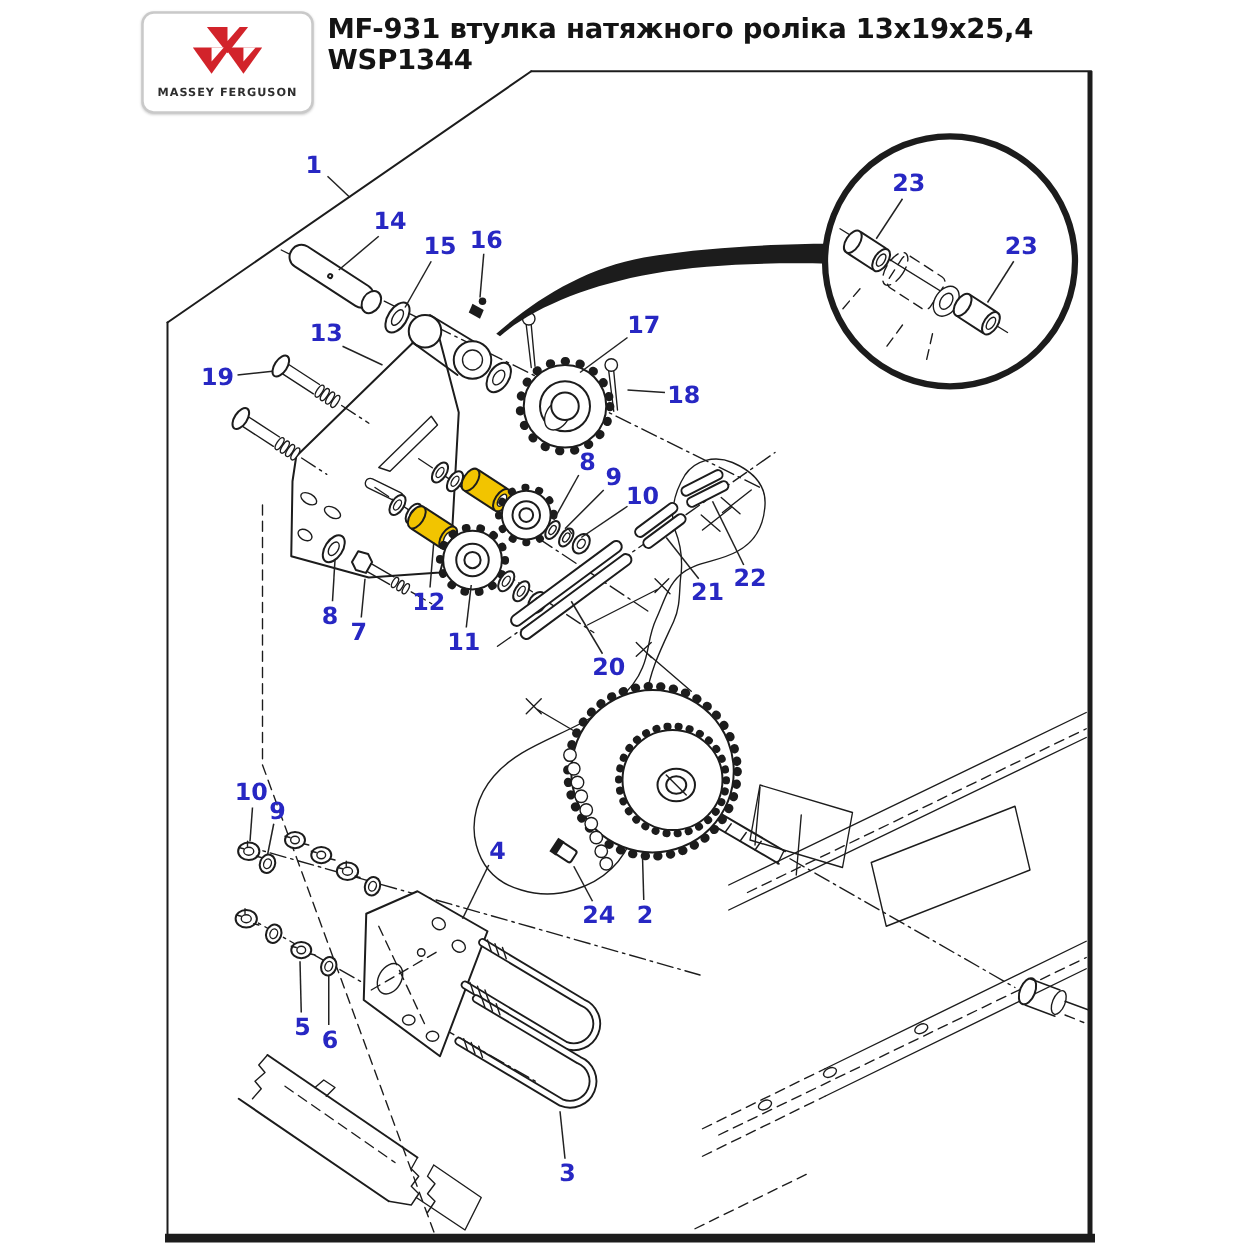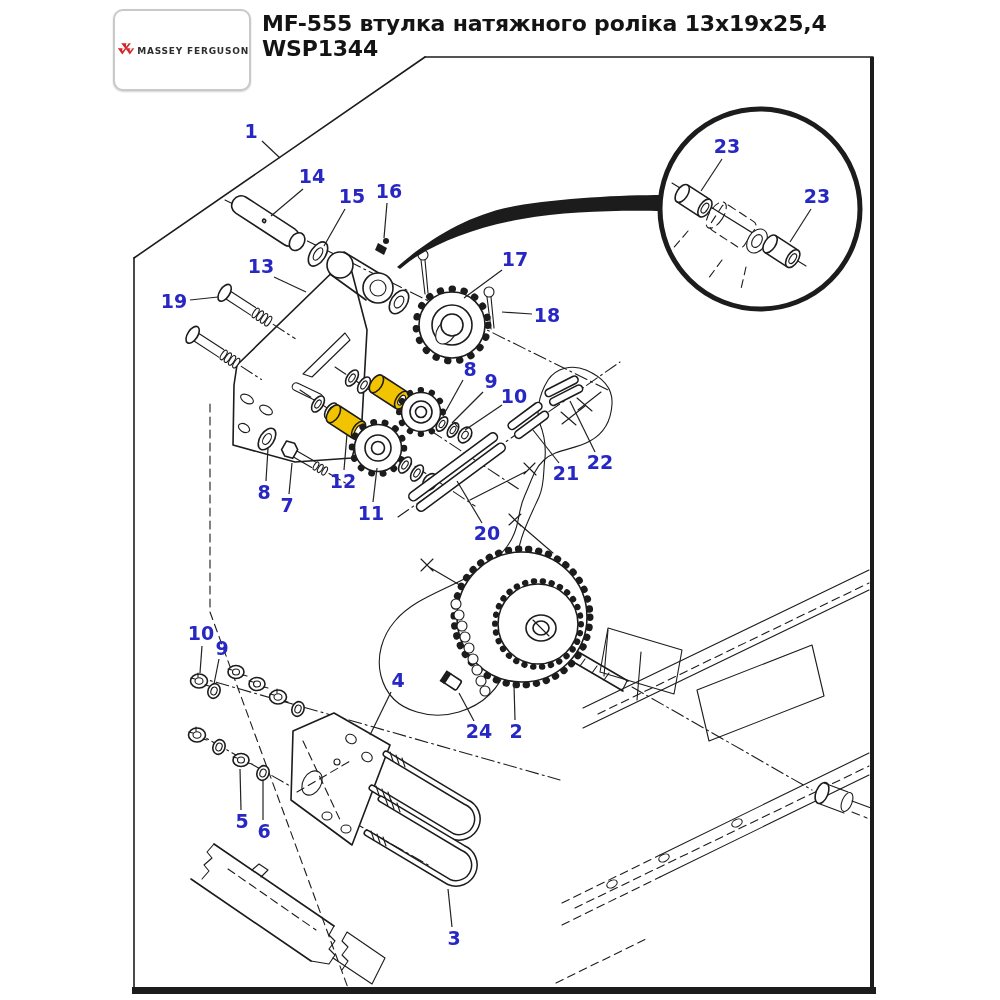--- a/index.html
+++ b/index.html
@@ -6,21 +6,21 @@
     --label-blue:#2727C3;
     --hl:#F2C400;
     --ink:#1C1C1C;
     --logo-red:#D2232A;
   }
   html,body{margin:0;padding:0;background:#fff;}
   .stage{position:relative;width:1000px;height:1000px;background:#fff;overflow:hidden;
          font-family:"DejaVu Sans",sans-serif;}
   .logo-card{position:absolute;left:113px;top:9px;width:134px;height:78px;background:#fff;
              border:2px solid #c9c9c9;border-radius:10px;box-shadow:0 1px 2px rgba(0,0,0,.18);
-             display:flex;flex-direction:row;align-items:center;justify-content:center;}
+             display:flex;flex-direction:column;align-items:center;justify-content:center;}
   .logo-tri{width:88px;height:48px;display:block;}
   .logo-brand{font-size:9px;font-weight:bold;letter-spacing:.8px;color:#2e2e2e;margin-top:2px;
               font-family:"DejaVu Sans",sans-serif;white-space:nowrap;}
   .title{position:absolute;left:262px;top:11px;width:616px;font-size:22px;font-weight:bold;
          color:#141414;letter-spacing:-.2px;line-height:1.15;font-family:"DejaVu Sans",sans-serif;}
   svg.diagram{position:absolute;left:0;top:0;}
   .ln{fill:none;stroke:var(--ink);stroke-width:1.6;stroke-linecap:round;stroke-linejoin:round;}
   .thin{stroke-width:1.1;}
   .wh{fill:#fff;stroke:var(--ink);stroke-width:1.6;stroke-linejoin:round;}
   .whthin{fill:#fff;stroke:var(--ink);stroke-width:1.1;}
@@ -44,21 +44,21 @@
       <polygon points="28,2 72,2 50,30" fill="#D2232A"></polygon>
       <polygon points="13,24 53,24 33,52" fill="#D2232A"></polygon>
       <polygon points="47,24 87,24 67,52" fill="#D2232A"></polygon>
       <polygon points="50,2 63,2 50,17" fill="#fff"></polygon>
       <polygon points="33,24 46,24 33,39" fill="#fff"></polygon>
       <polygon points="67,24 80,24 67,39" fill="#fff"></polygon>
     </svg>
     <div class="logo-brand">MASSEY FERGUSON</div>
   </div>
 
-  <div class="title">MF-555 втулка натяжного роліка 13x19x25,4 WSP1344</div>
+  <div class="title">MF-931 втулка натяжного роліка 13x19x25,4 WSP1344</div>
 
   <svg class="diagram" width="1000" height="1000" viewBox="0 0 1000 1000">
 
     <g>
       <line x1="425" y1="57" x2="873" y2="57" class="ln" stroke-width="2"></line>
       <line x1="425" y1="57" x2="134" y2="258" class="ln" stroke-width="2"></line>
       <line x1="134" y1="258" x2="134" y2="990" class="ln"></line>
       <rect x="870" y="57" width="4" height="934" class="dk"></rect>
       <rect x="132" y="987" width="744" height="7" class="dk"></rect>
     </g>

